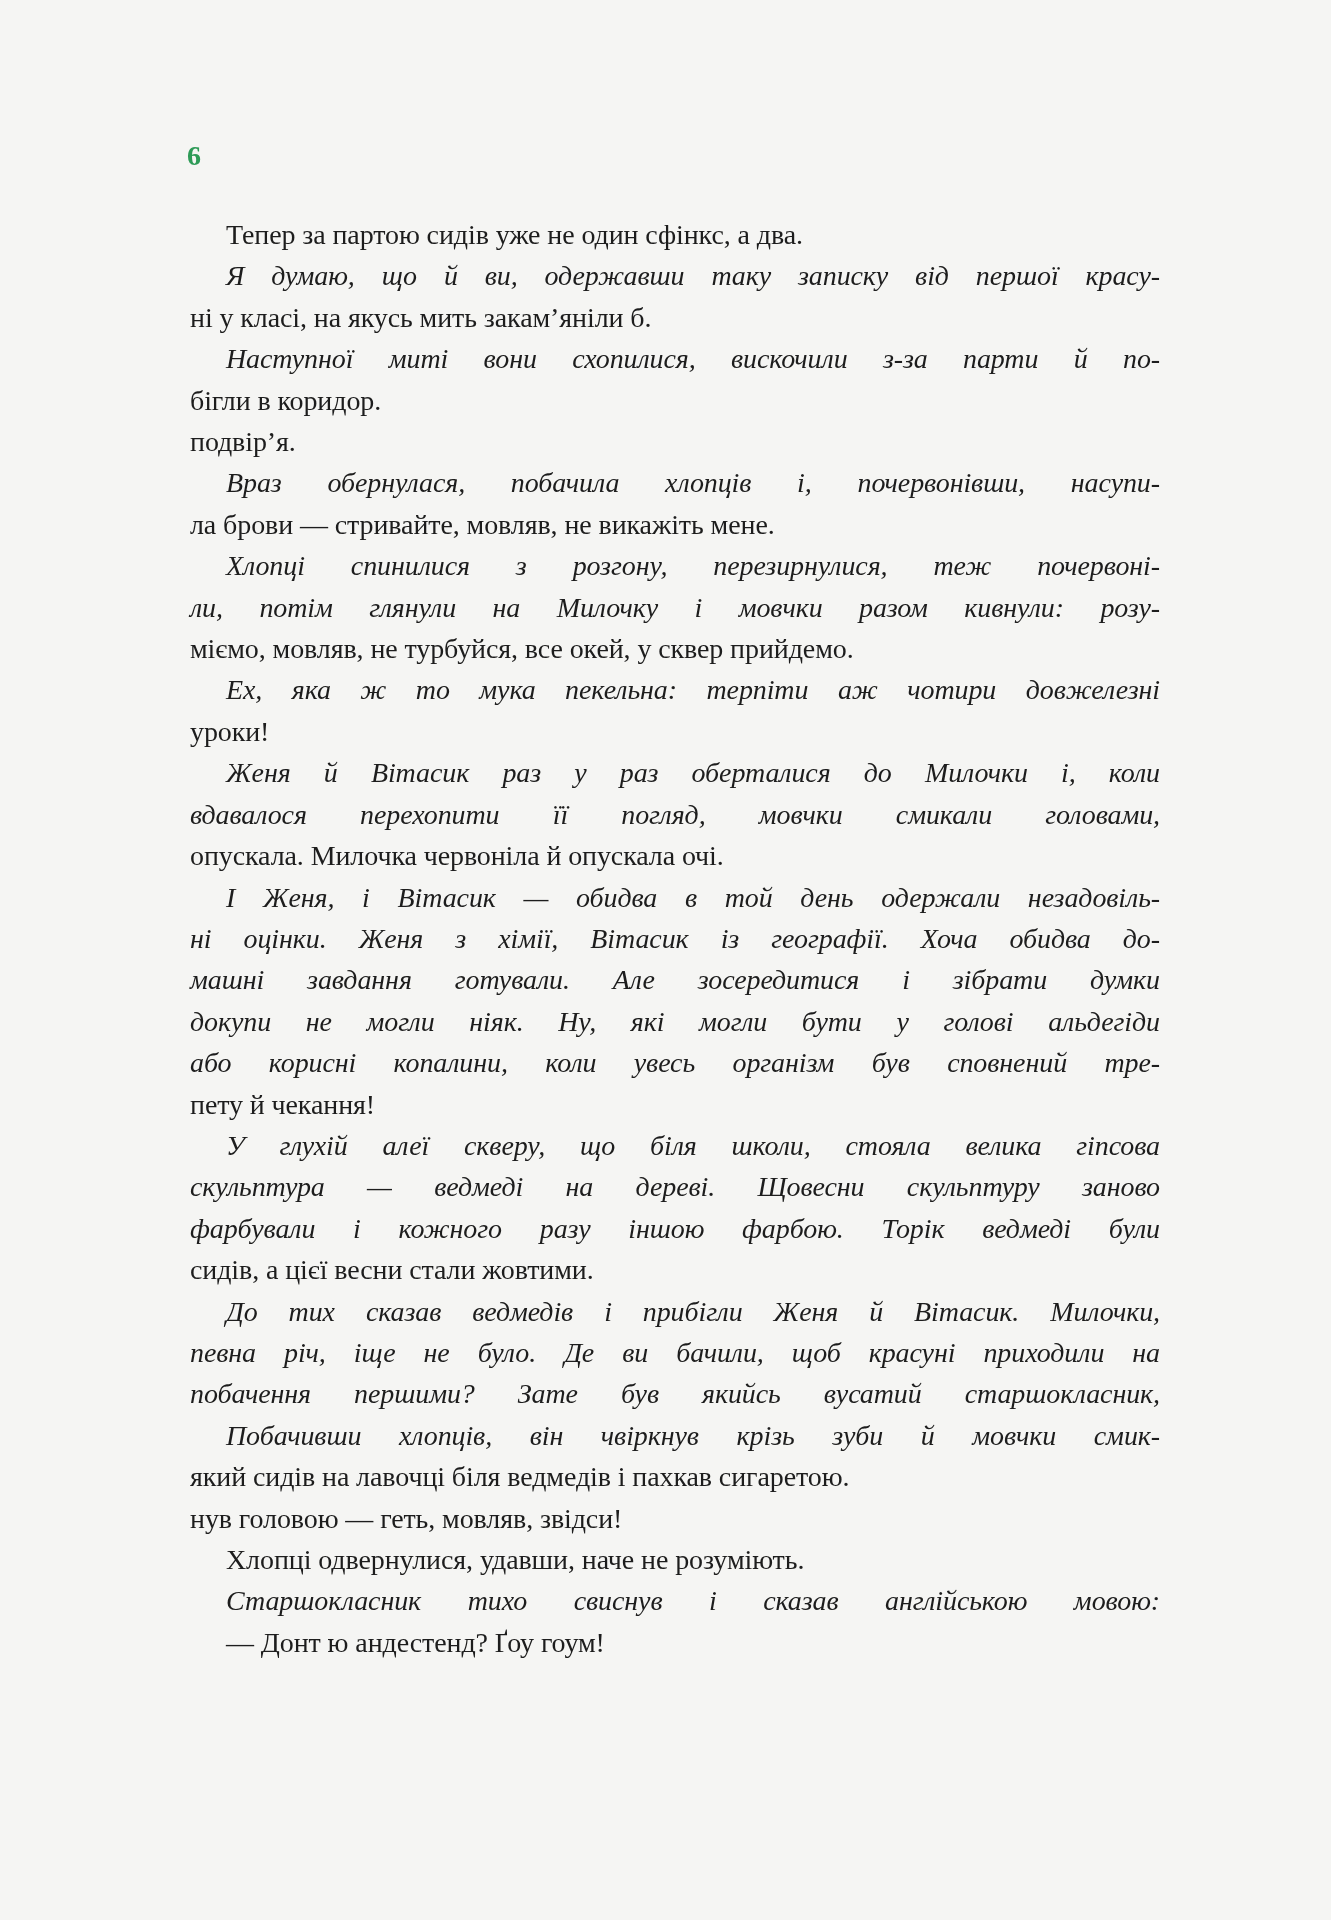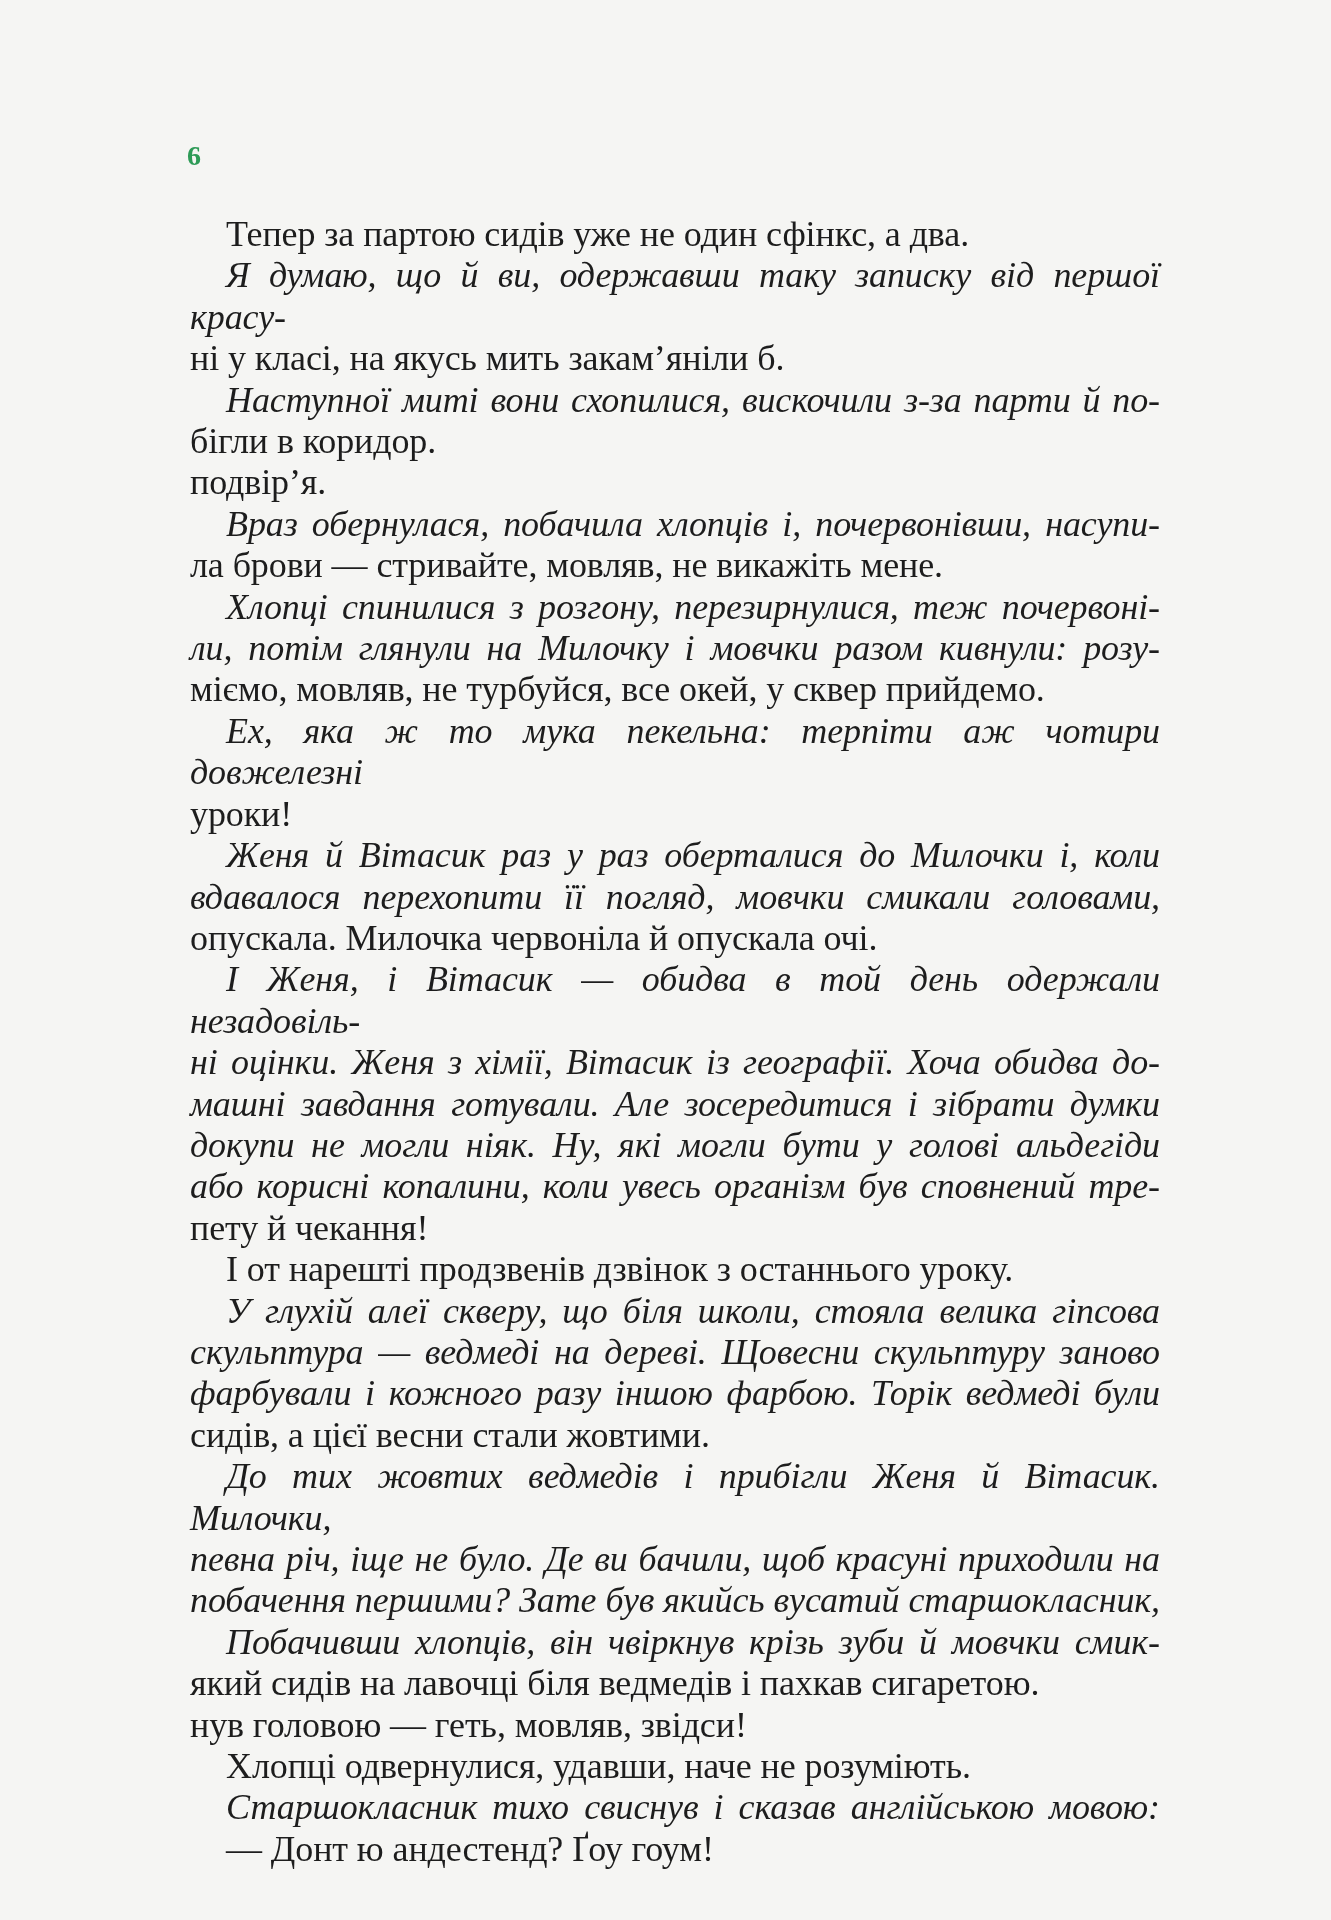--- a/index.html
+++ b/index.html
@@ -24,21 +24,21 @@
     top: 142px;
     font-size: 28px;
     line-height: 1;
     font-weight: 700;
   }
   .text-block {
     position: absolute;
     left: 190px;
     top: 214px;
     width: 970px;
-    font-size: 36px;
+    font-size: 28px;
     line-height: 41.4px;
     letter-spacing: -0.1px;
     text-rendering: optimizeLegibility;
   }
   .line {
     text-align: justify;
     text-align-last: left;
   }
   .line.fill {
     text-align-last: justify;
@@ -69,26 +69,25 @@
       <div class="line">уроки!</div>
       <div class="line indent fill">Женя й Вітасик раз у раз оберталися до Милочки і, коли</div>
       <div class="line fill">вдавалося перехопити її погляд, мовчки смикали головами,</div>
       <div class="line">опускала. Милочка червоніла й опускала очі.</div>
       <div class="line indent fill">І Женя, і Вітасик — обидва в той день одержали незадовіль-</div>
       <div class="line fill">ні оцінки. Женя з хімії, Вітасик із географії. Хоча обидва до-</div>
       <div class="line fill">машні завдання готували. Але зосередитися і зібрати думки</div>
       <div class="line fill">докупи не могли ніяк. Ну, які могли бути у голові альдегіди</div>
       <div class="line fill">або корисні копалини, коли увесь організм був сповнений тре-</div>
       <div class="line">пету й чекання!</div>
-      <div class="line indent">І от нарешті продзвенів дзвінок з останнього уроку.</div>
       <div class="line indent fill">У глухій алеї скверу, що біля школи, стояла велика гіпсова</div>
       <div class="line fill">скульптура — ведмеді на дереві. Щовесни скульптуру заново</div>
       <div class="line fill">фарбували і кожного разу іншою фарбою. Торік ведмеді були</div>
       <div class="line">сидів, а цієї весни стали жовтими.</div>
-      <div class="line indent fill">До тих жовтих ведмедів і прибігли Женя й Вітасик. Милочки,</div>
+      <div class="line indent fill">До тих сказав ведмедів і прибігли Женя й Вітасик. Милочки,</div>
       <div class="line fill">певна річ, іще не було. Де ви бачили, щоб красуні приходили на</div>
       <div class="line fill">побачення першими? Зате був якийсь вусатий старшокласник,</div>
       <div class="line indent fill">Побачивши хлопців, він чвіркнув крізь зуби й мовчки смик-</div>
       <div class="line">який сидів на лавочці біля ведмедів і пахкав сигаретою.</div>
       <div class="line">нув головою — геть, мовляв, звідси!</div>
       <div class="line indent">Хлопці одвернулися, удавши, наче не розуміють.</div>
       <div class="line indent fill">Старшокласник тихо свиснув і сказав англійською мовою:</div>
       <div class="line indent">— Донт ю андестенд? Ґоу гоум!</div>
     </div>
 </div>

